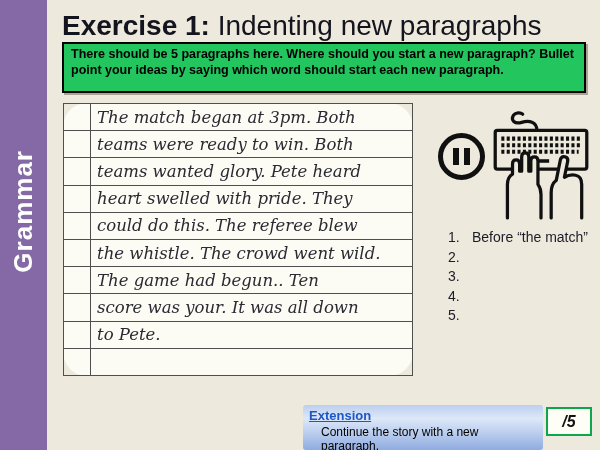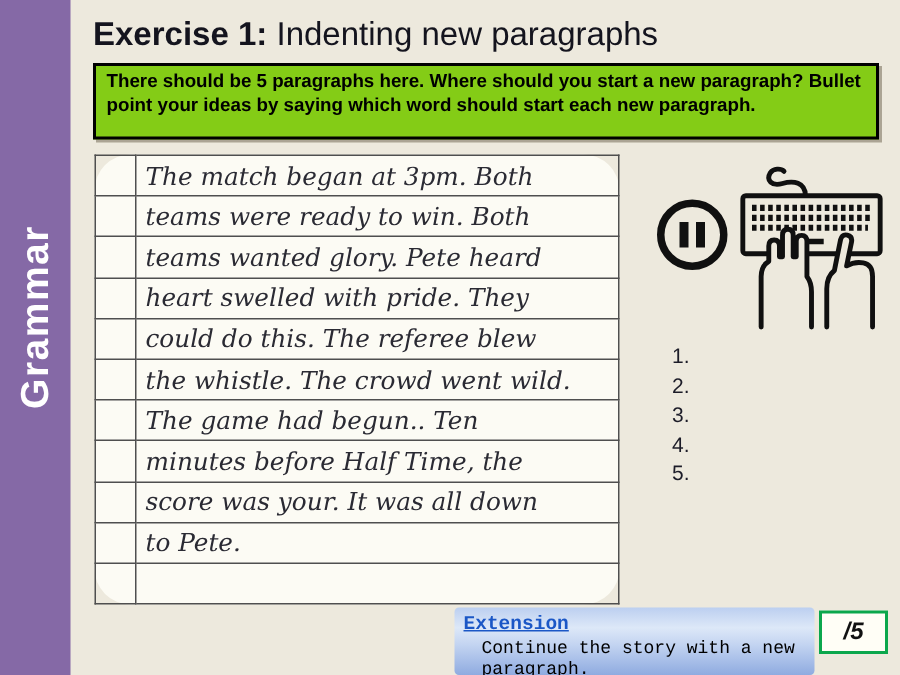--- a/index.html
+++ b/index.html
@@ -7,26 +7,26 @@
        font-family:"Liberation Sans", sans-serif;background:#EDE9DD;}
   .slide{position:absolute;inset:0;width:600px;height:450px;background:#EDE9DD;overflow:hidden;}
 
   
   .sidebar{position:absolute;left:0;top:0;width:47px;height:450px;background:#8569A6;
            display:flex;align-items:center;justify-content:center;}
   .sidebar-label{writing-mode:vertical-rl;transform:rotate(180deg);color:#ffffff;
            font-weight:bold;font-size:26px;letter-spacing:1px;margin-bottom:28px;}
 
   
-  .title{position:absolute;left:62px;top:10px;font-size:22px;color:#14141e;white-space:nowrap;}
+  .title{position:absolute;left:62px;top:10px;font-size:28px;color:#14141e;white-space:nowrap;}
   .title .bold{font-weight:bold;}
 
   
   .instruction{position:absolute;left:62px;top:42px;width:524px;height:51px;box-sizing:border-box;
-           background:#84cc16;border:2px solid #000;box-shadow:2px 2px 0 rgba(90,80,60,.45);
+           background:#22c55e;border:2px solid #000;box-shadow:2px 2px 0 rgba(90,80,60,.45);
            padding:3px 7px;font-weight:bold;font-size:12.5px;line-height:15.5px;color:#000;}
 
   
   .story{position:absolute;left:63px;top:103px;width:350px;border-collapse:collapse;
            background:#FCFBF4;table-layout:fixed;border-radius:24px;}
   .story td{border:1.6px solid #4f4f4f;height:27.2px;padding:0 0 0 6px;box-sizing:border-box;
            font-family:"DejaVu Serif", serif;font-style:italic;font-size:16.5px;color:#2a2a33;
            white-space:nowrap;overflow:hidden;}
   .story td.margin-col{width:27px;padding:0;}
 
@@ -41,21 +41,21 @@
 
   
   .answers{position:absolute;left:448px;top:228px;width:145px;font-size:14px;color:#1c1c28;}
   .ans-row{display:flex;line-height:19.5px;}
   .ans-num{width:24px;flex:none;}
   .ans-text{flex:1;}
 
   
   .extension{position:absolute;left:303px;top:405px;width:240px;height:45px;box-sizing:border-box;
            background:linear-gradient(180deg,#bccff0 0%,#dde8f8 30%,#c3d4f1 55%,#8fabe0 100%);
-           border-radius:3px;padding:1px 6px 0 6px;z-index:5;font-family:Liberation Mono, monospace;}
+           border-radius:3px;padding:1px 6px 0 6px;z-index:5;}
   .extension a{color:#1B57C6;font-weight:bold;font-size:13px;text-decoration:underline;}
   .extension .ext-text{font-size:12px;color:#000;padding-left:12px;padding-top:1px;}
 
   
   .score{position:absolute;left:546px;top:407px;width:46px;height:29px;box-sizing:border-box;
            background:#FFFEF6;border:2.5px solid #0BA74C;display:flex;align-items:center;
            justify-content:center;font-size:16px;font-weight:bold;font-style:italic;color:#111;z-index:6;}
 </style>
 </head>
 <body>
@@ -99,24 +99,20 @@
       <tr>
           <td class="margin-col"></td>
           <td>the whistle. The crowd went wild.</td>
         </tr>
       <tr>
           <td class="margin-col"></td>
           <td>The game had begun.. Ten</td>
         </tr>
       <tr>
           <td class="margin-col"></td>
-          <td>minutes before Half Time, the</td>
-        </tr>
-      <tr>
-          <td class="margin-col"></td>
           <td>score was your. It was all down</td>
         </tr>
       <tr>
           <td class="margin-col"></td>
           <td>to Pete.</td>
         </tr>
       <tr>
           <td class="margin-col"></td>
           <td></td>
         </tr>
@@ -143,20 +139,21 @@
       <g fill="#EDE9DD" stroke="#101010" stroke-width="3.2" stroke-linecap="round" stroke-linejoin="round">
         <path d="M17,113 L17,80 Q17,73 22,70 L22,60 Q22,56 25.5,56 Q29,56 29,60 L29,67 L31,67 L31,53 Q31,49 34.5,49 Q38,49 38,53 L38,67 L40,67 L40,57 Q40,53 43.5,53 Q47,53 47,57 L47,80 Q50,84 50,90 L50,113"></path>
         <path d="M60,113 L60,88 Q60,80 65,76 L69,56 Q70,52 73.5,52.8 Q77,53.6 76.2,57.5 L73,73 Q78,70 84,71 Q90,72 90,80 L90,113"></path>
       </g>
     </svg>
   </div>
 
   <div class="answers">
     <div class="ans-row">
       <span class="ans-num">1.</span>
+      <span class="ans-text">Before “the match”</span>
     </div>
     <div class="ans-row">
       <span class="ans-num">2.</span>
       <span class="ans-text"></span>
     </div>
     <div class="ans-row">
       <span class="ans-num">3.</span>
       <span class="ans-text"></span>
     </div>
     <div class="ans-row">

